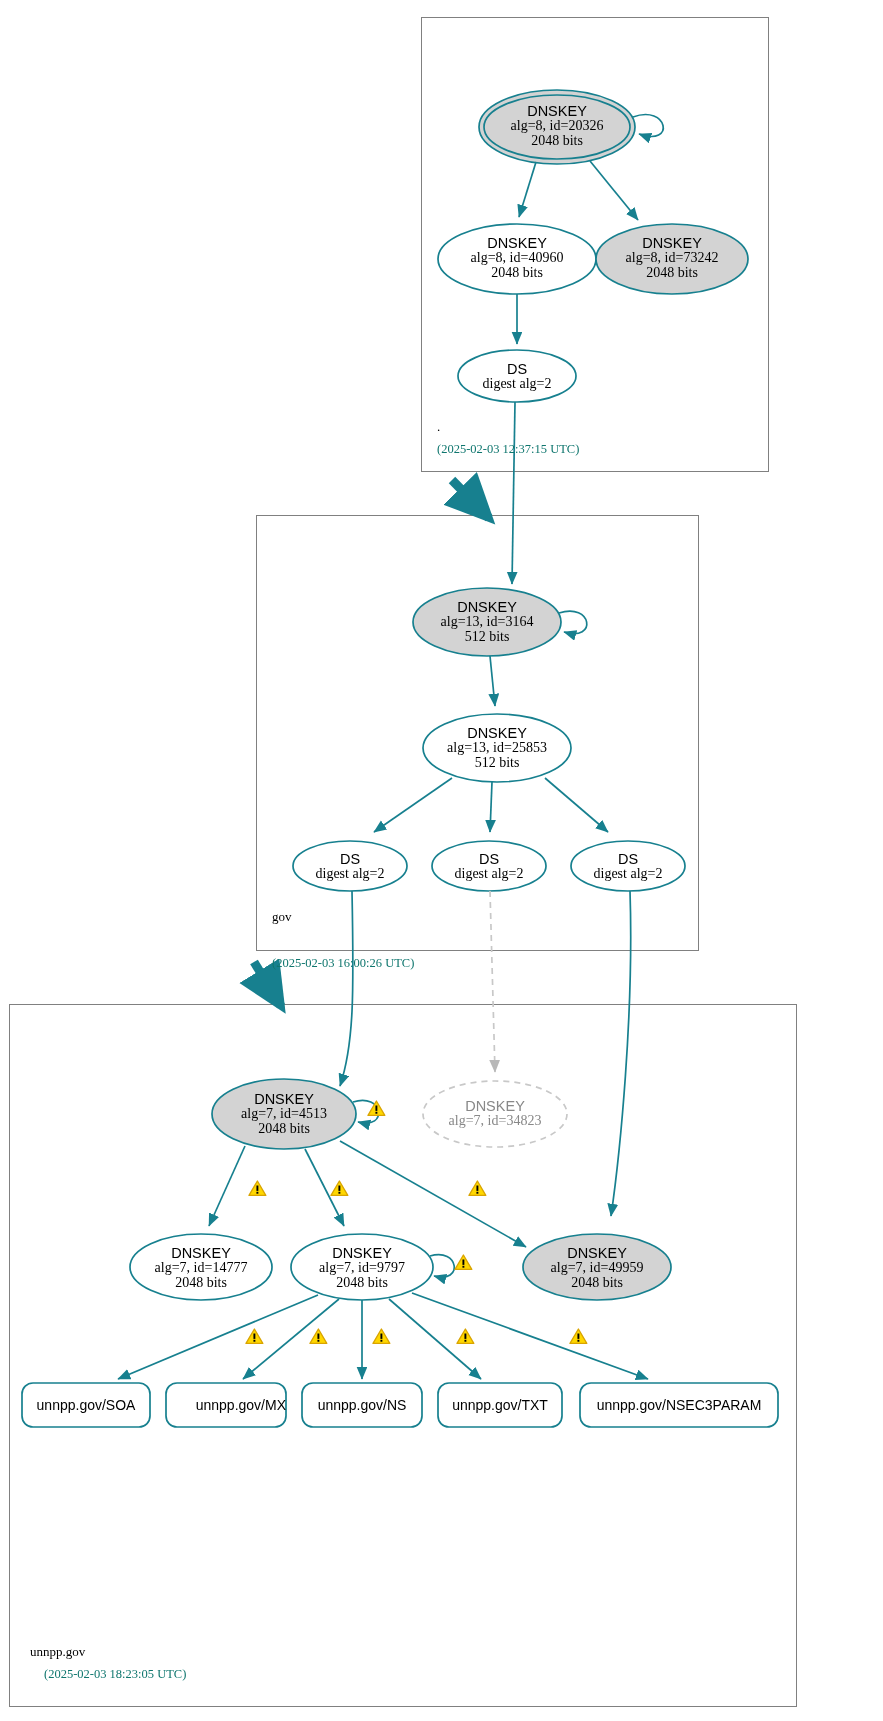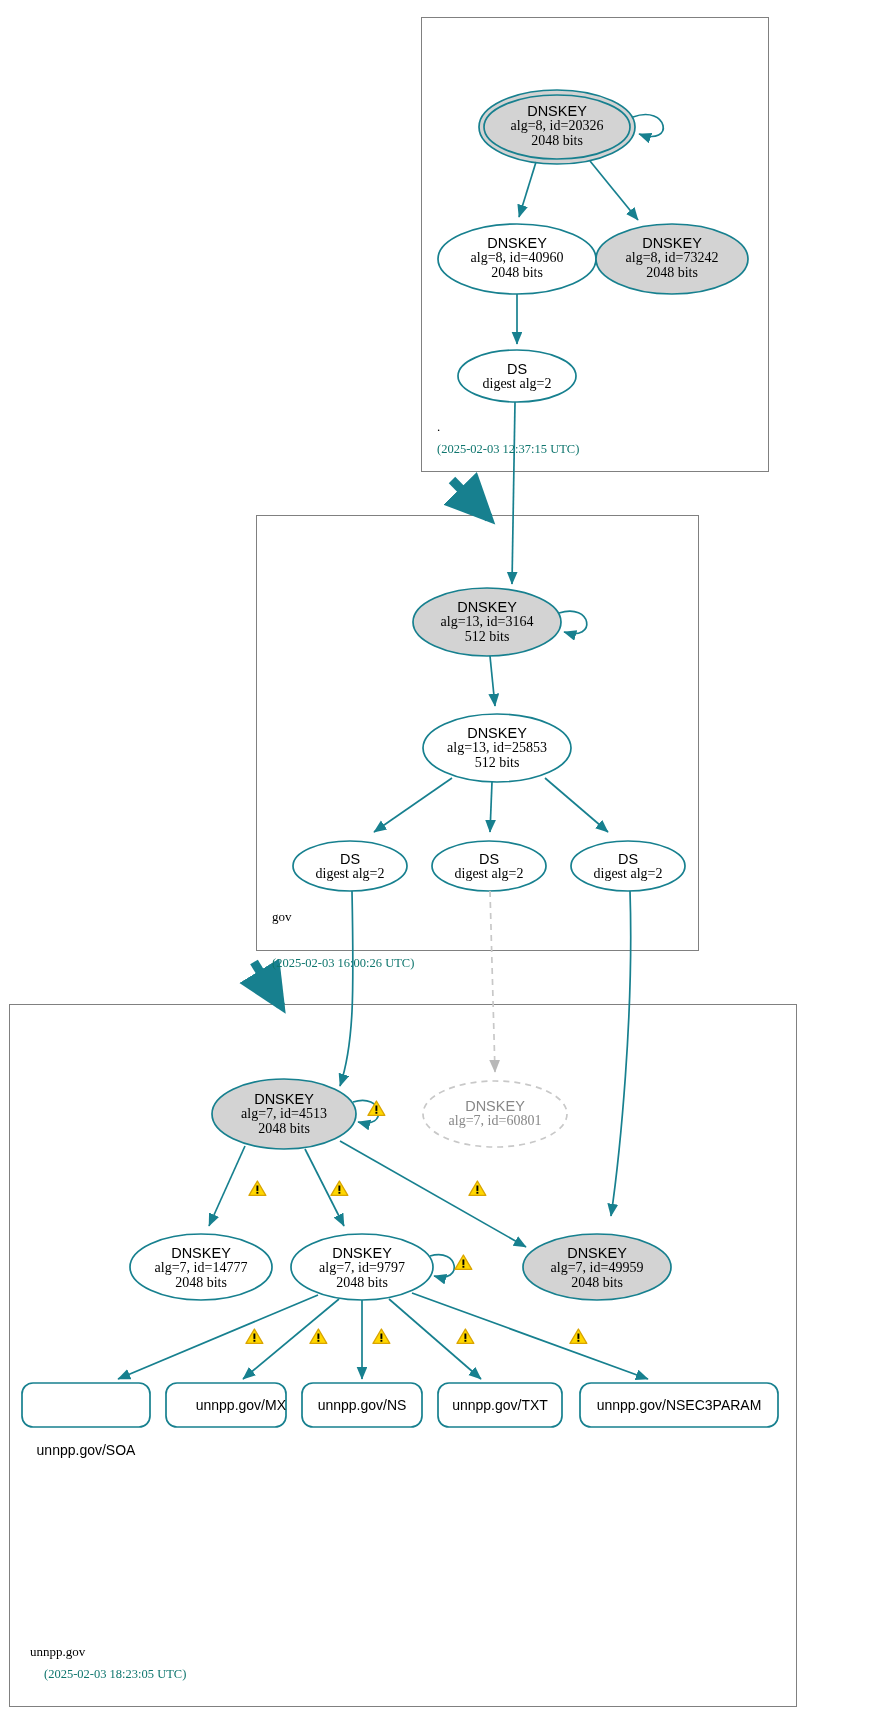--- a/index.html
+++ b/index.html
@@ -232,42 +232,42 @@
   <div class="zone-time" style="left:272px;top:928px;margin-top:24px;">(2025-02-03 16:00:26 UTC)</div>
 
   <div class="node-text" style="left:184px;top:1088px;width:200px;">
     <span class="nt-title">DNSKEY</span>
     <span class="nt-sub">alg=7, id=4513</span>
     <span class="nt-sub">2048 bits</span>
   </div>
 
   <div class="node-text nt-gray" style="left:395px;top:1095px;width:200px;">
     <span class="nt-title">DNSKEY</span>
-    <span class="nt-sub">alg=7, id=60801</span>
+    <span class="nt-sub">alg=7, id=34823</span>
   </div>
 
   <div class="node-text" style="left:101px;top:1242px;width:200px;">
     <span class="nt-title">DNSKEY</span>
     <span class="nt-sub">alg=7, id=14777</span>
     <span class="nt-sub">2048 bits</span>
   </div>
 
   <div class="node-text" style="left:262px;top:1242px;width:200px;">
     <span class="nt-title">DNSKEY</span>
     <span class="nt-sub">alg=7, id=9797</span>
     <span class="nt-sub">2048 bits</span>
   </div>
 
   <div class="node-text" style="left:497px;top:1242px;width:200px;">
     <span class="nt-title">DNSKEY</span>
     <span class="nt-sub">alg=7, id=49959</span>
     <span class="nt-sub">2048 bits</span>
   </div>
 
-  <div class="rr-text" style="left:22px;top:1393px;width:128px;margin-top:45px;">unnpp.gov/SOA</div>
+  <div class="rr-text" style="left:22px;top:1393px;width:128px;">unnpp.gov/SOA</div>
   <div class="rr-text" style="left:166px;top:1393px;width:120px;text-align:right;">unnpp.gov/MX</div>
   <div class="rr-text" style="left:302px;top:1393px;width:120px;">unnpp.gov/NS</div>
   <div class="rr-text" style="left:438px;top:1393px;width:124px;">unnpp.gov/TXT</div>
   <div class="rr-text" style="left:580px;top:1393px;width:198px;">unnpp.gov/NSEC3PARAM</div>
 
   <div class="zone-label" style="left:30px;top:1640px;">unnpp.gov</div>
   <div class="zone-time" style="left:30px;top:1663px;margin-left:14px;">(2025-02-03 18:23:05 UTC)</div>
 
 </div>
 

